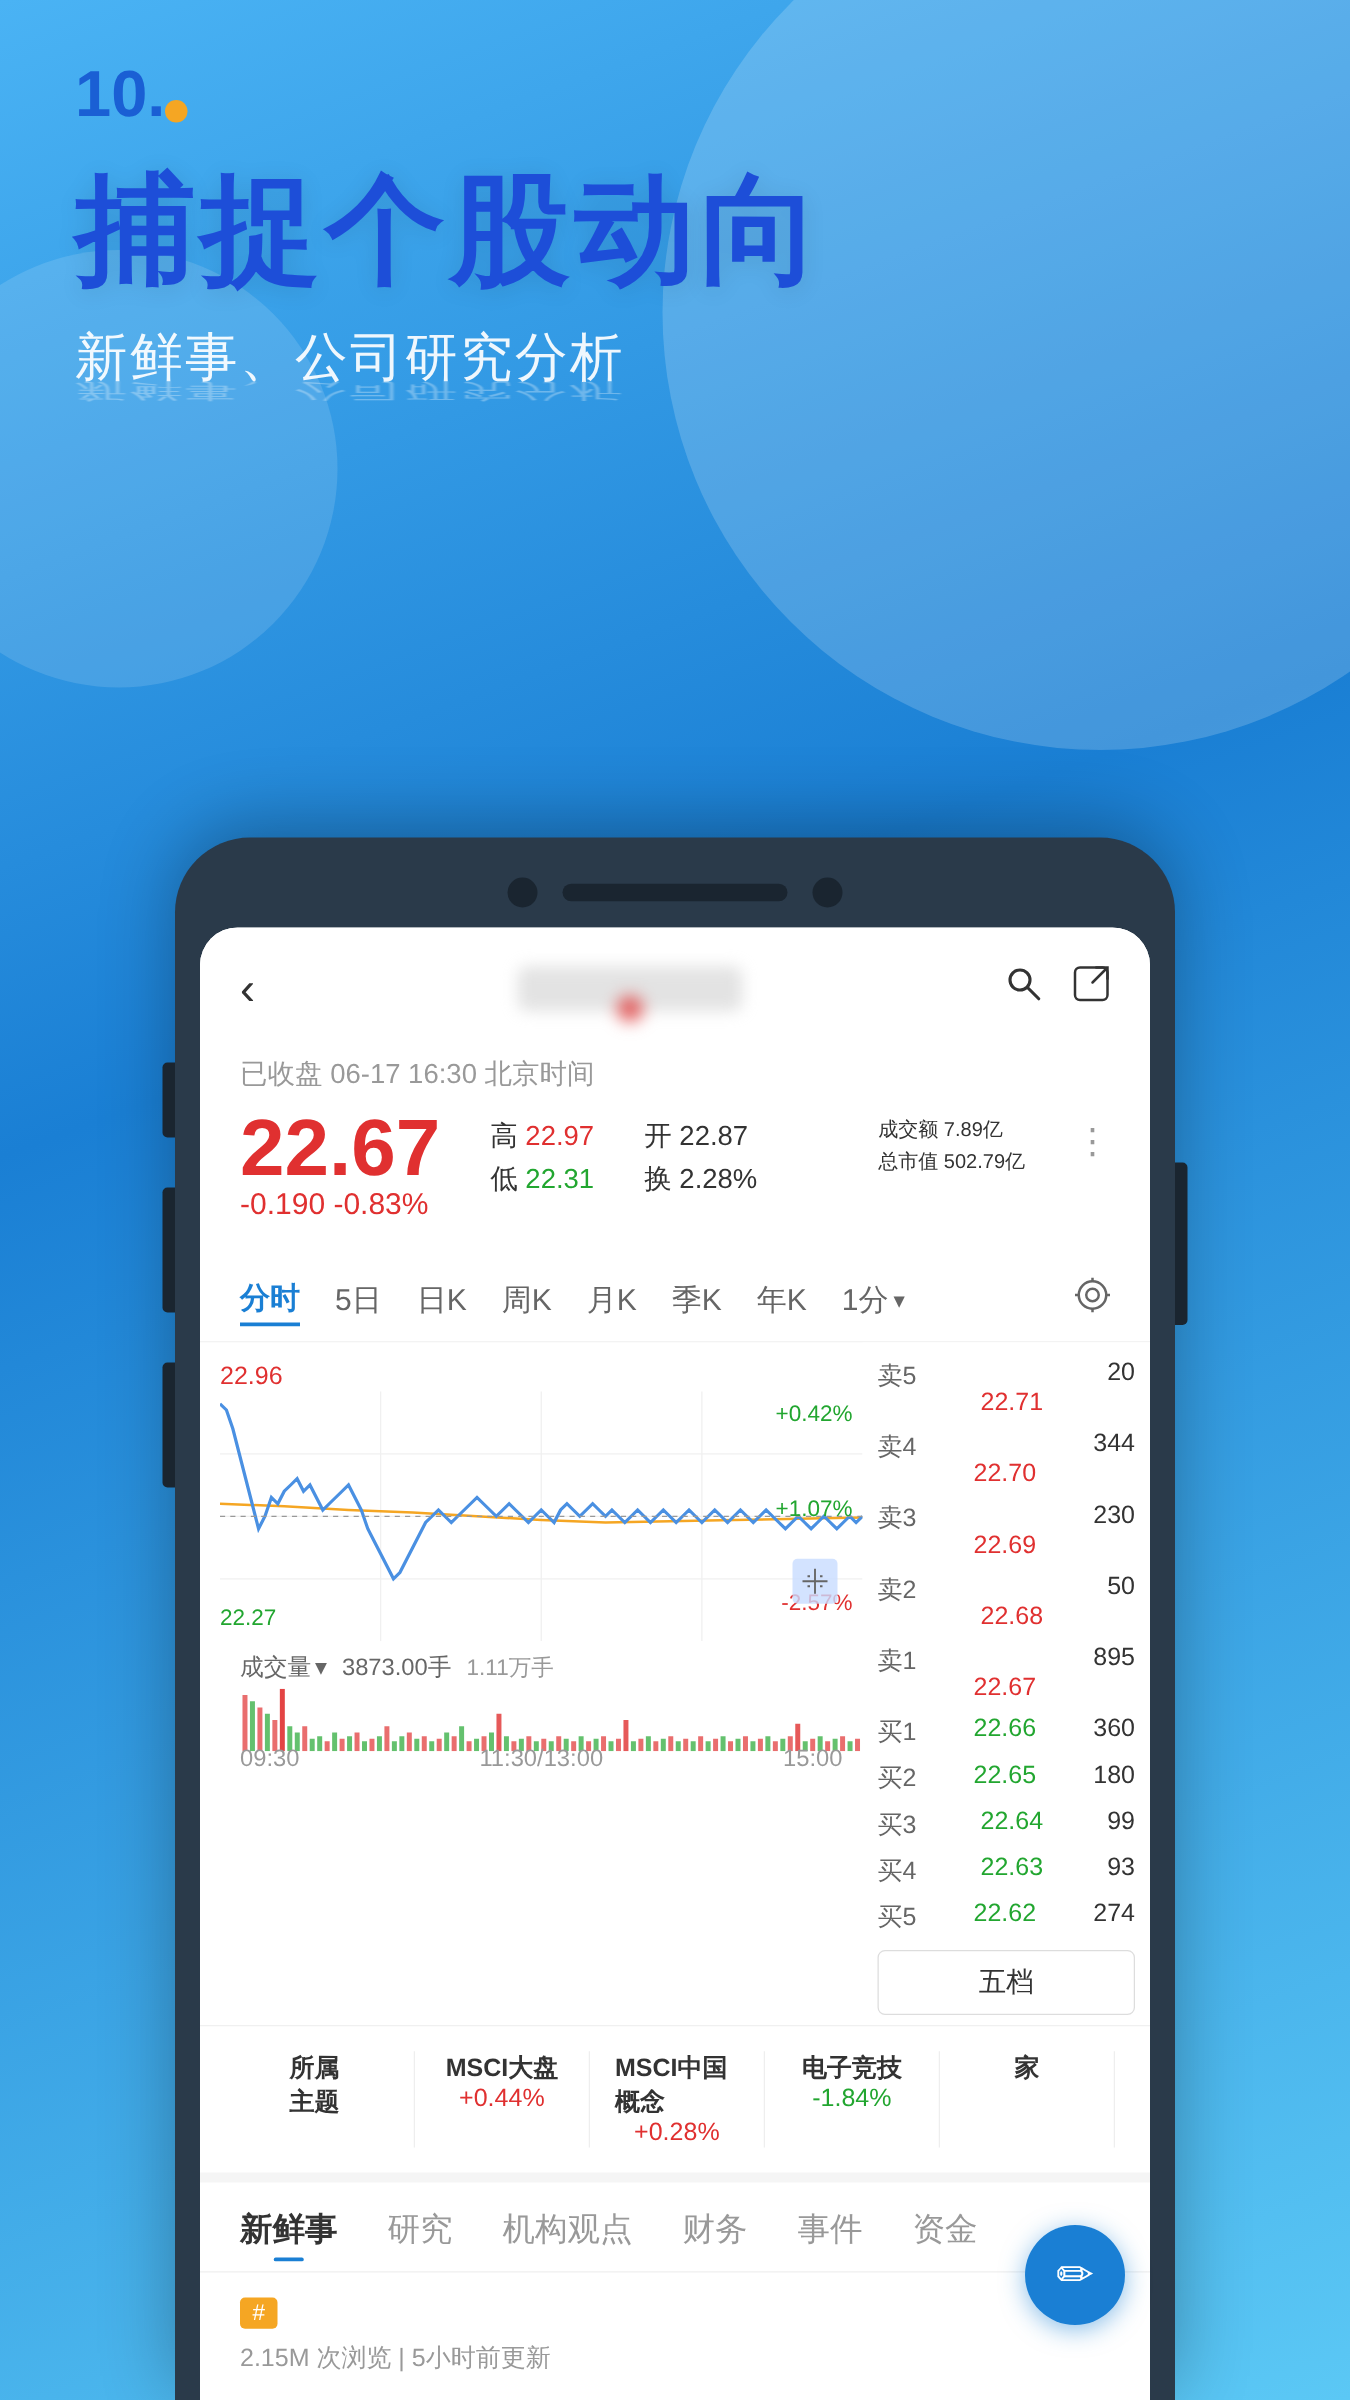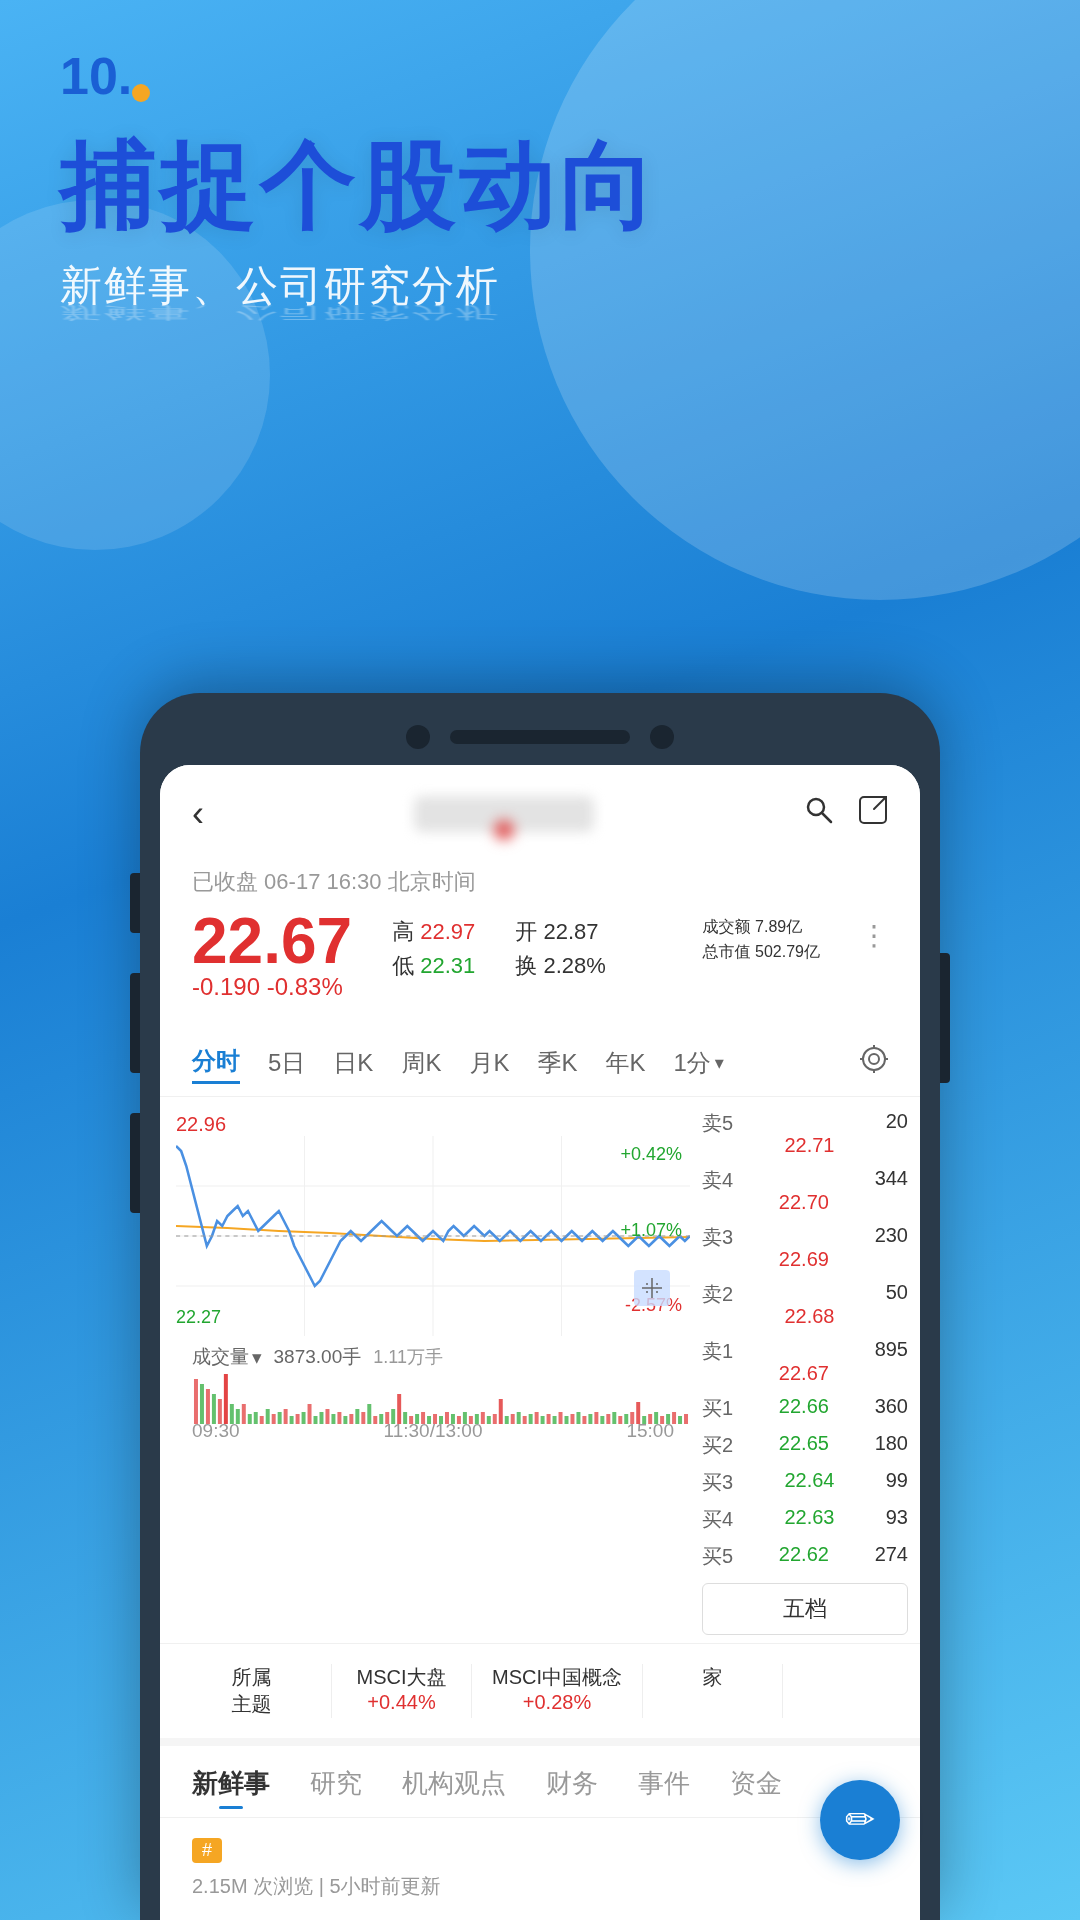--- a/index.html
+++ b/index.html
@@ -34,21 +34,21 @@
     }
 
     
     .top-header {
       position: relative;
       z-index: 10;
       padding: 50px 60px 0 60px;
     }
     .app-logo {
       display: flex;
-      align-items: flex-end;
+      align-items: flex-start;
       gap: 8px;
       margin-bottom: 30px;
     }
     .logo-text {
       font-size: 52px;
       font-weight: 900;
       color: #1a5fd4;
       line-height: 1;
     }
     .logo-dot {
@@ -418,20 +418,21 @@
       padding: 0 20px;
       border-right: 1px solid #eee;
     }
     .sector-tag:first-child {
       padding-left: 0;
     }
     .sector-name {
       font-size: 20px;
       color: #333;
       text-align: left;
+      font-weight: bold;
     }
     .sector-pct-up { font-size: 20px; color: #e03030; }
     .sector-pct-dn { font-size: 20px; color: #22a630; }
 
     
     .news-tabs {
       display: flex;
       padding: 20px 32px 8px 32px;
       gap: 40px;
       background: #fff;
@@ -849,20 +850,24 @@
       </div>
       <div class="sector-tag">
         <span class="sector-name">MSCI大盘</span>
         <span class="sector-pct-up">+0.44%</span>
       </div>
       <div class="sector-tag">
         <span class="sector-name">MSCI中国概念</span>
         <span class="sector-pct-up">+0.28%</span>
       </div>
       <div class="sector-tag">
+        <span class="sector-name">电子竞技</span>
+        <span class="sector-pct-dn">-1.84%</span>
+      </div>
+      <div class="sector-tag">
         <span class="sector-name">家</span>
       </div>
     </div>
 
     <div class="news-tabs">
       <span class="news-tab active">新鲜事</span>
       <span class="news-tab">研究</span>
       <span class="news-tab">机构观点</span>
       <span class="news-tab">财务</span>
       <span class="news-tab">事件</span>

